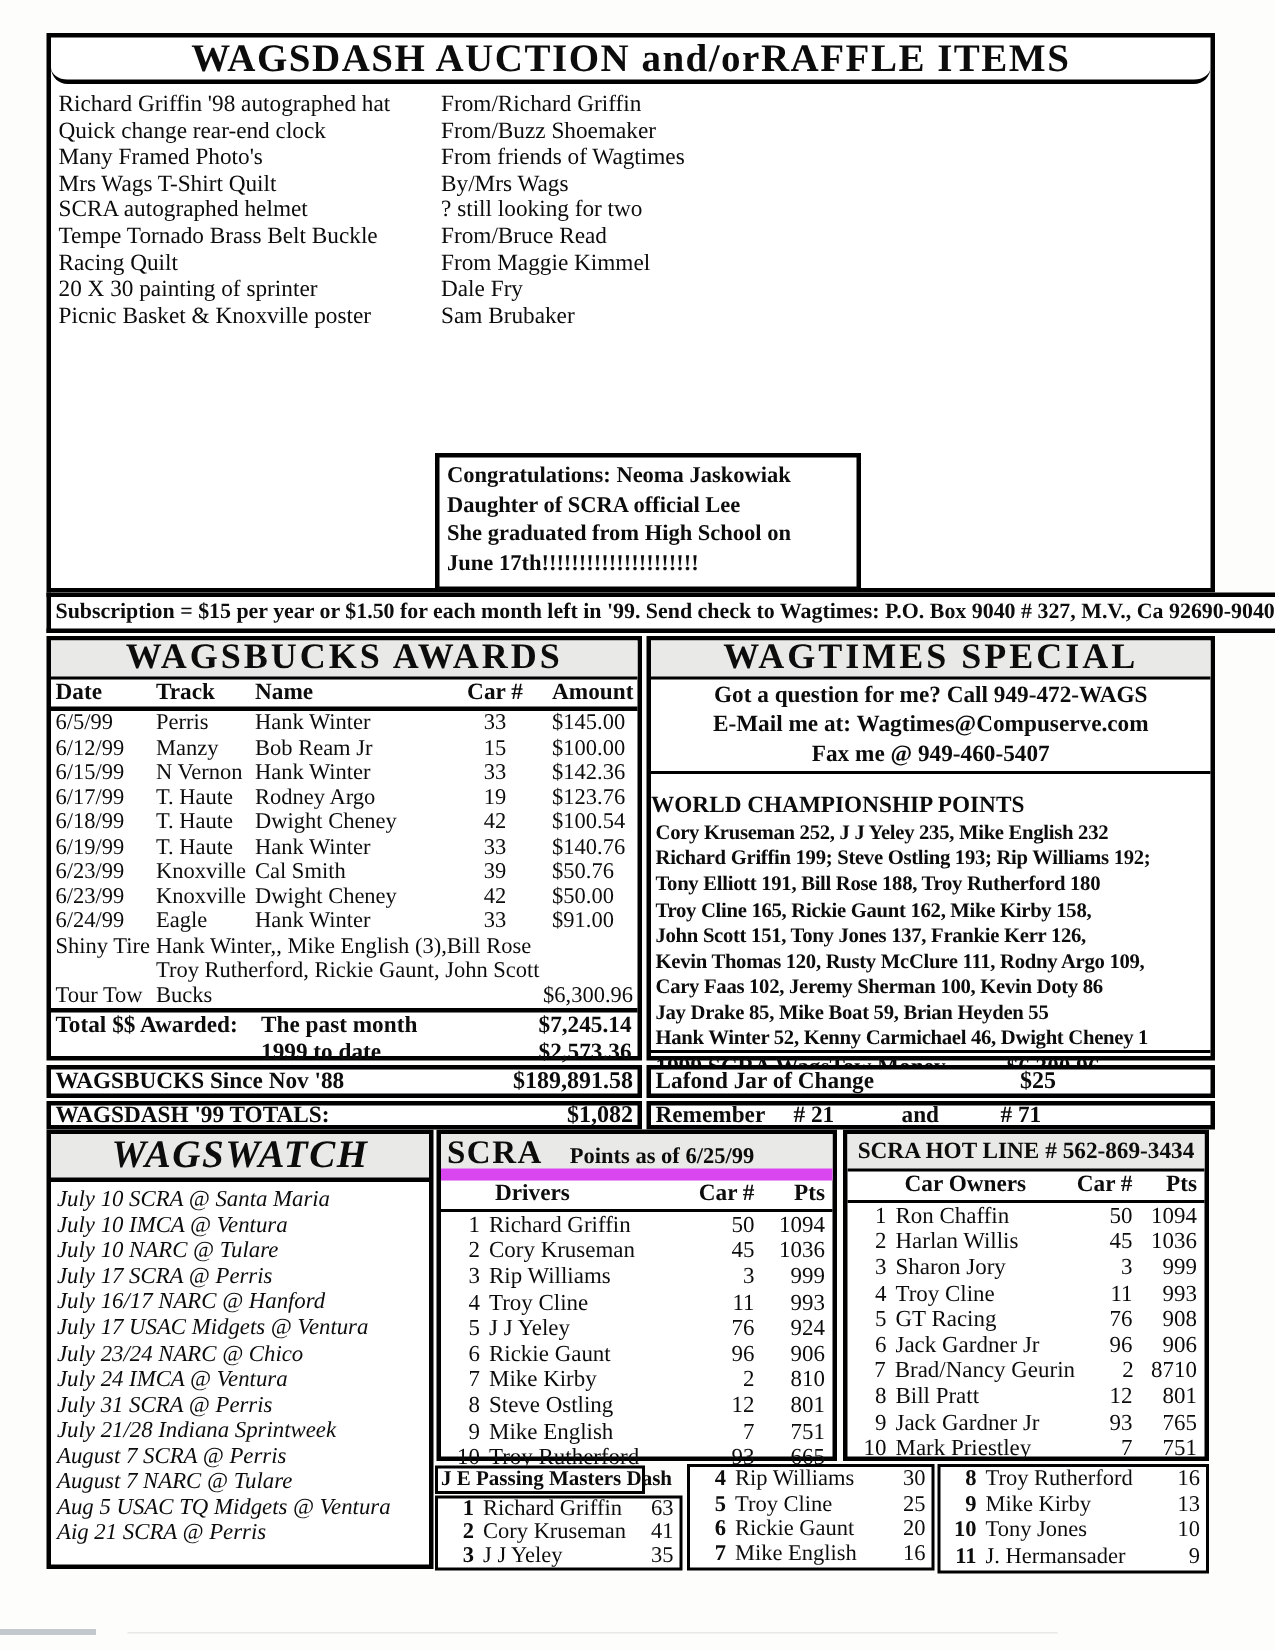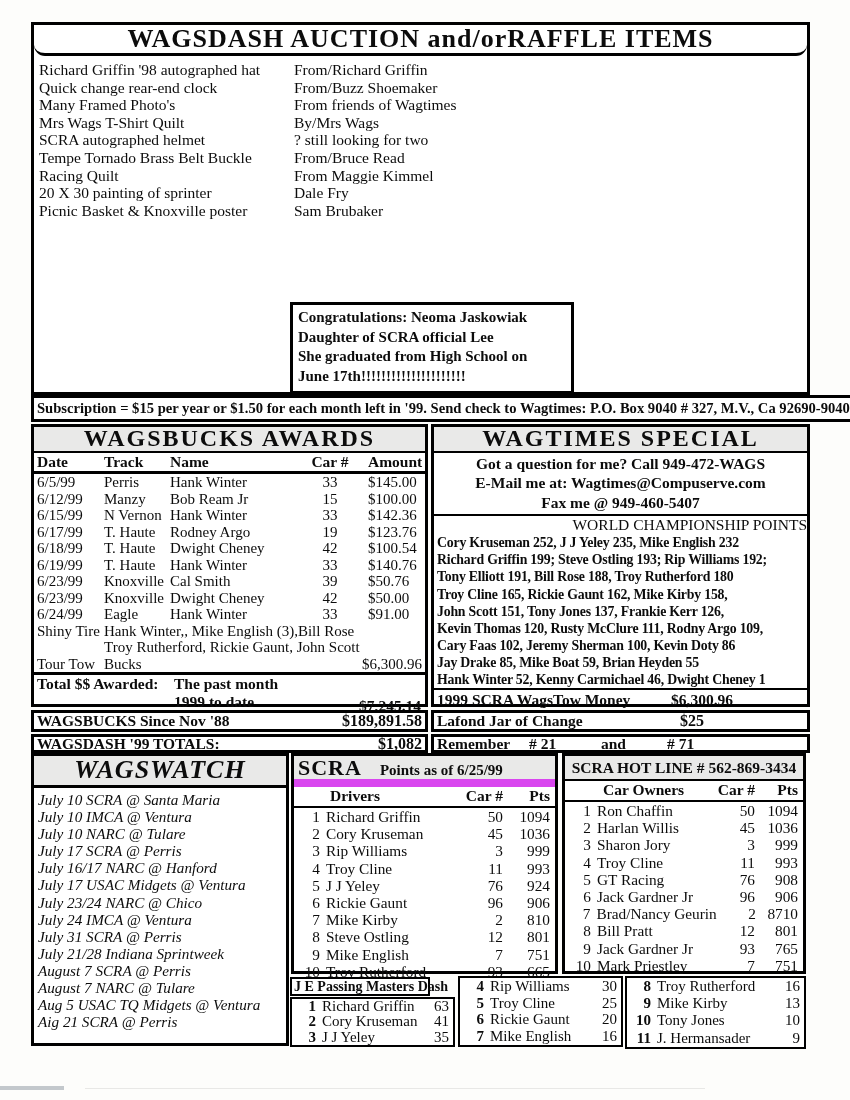--- a/index.html
+++ b/index.html
@@ -35,31 +35,31 @@
   .c-name{width:128px;}
   .c-car{width:64px;text-align:center;}
   .c-amt{flex:1;padding-left:6px;}
   .c-amtw{width:63px;}
   .flex1{flex:1;}
   .wb-row{display:flex;height:16.5px;line-height:16.4px;font-size:15px;white-space:nowrap;}
   .wb-totals{border-top:3px solid #000;font-weight:bold;}
   .t-row{display:flex;height:18px;line-height:18px;font-size:15.5px;}
   .t-label{width:140px;padding-left:3px;box-sizing:border-box;}
   .t-mid{flex:1;}
-  .t-amt{width:66px;margin-top:22px;}
+  .t-amt{width:66px;}
   .strip{display:flex;align-items:center;font-weight:bold;white-space:nowrap;}
   #since-box{left:31px;top:710px;width:397px;height:22px;font-size:15.5px;}
   #dash-box{left:31px;top:734px;width:397px;height:19px;font-size:15.5px;}
   .strip .lbl{padding-left:3px;}
   .strip .val-r{margin-left:auto;padding-right:3px;font-size:16px;}
   
   #notes-box{left:431px;top:424px;width:379px;height:283px;}
   .contact{border-bottom:2px solid #000;text-align:center;font-weight:bold;font-size:15.5px;
     line-height:19.4px;padding:1px 0 2px;}
-  .wcp-title{text-align:right;font-weight:normal;font-size:15.5px;height:18px;line-height:18px;}
+  .wcp-title{text-align:left;font-weight:bold;font-size:15.5px;height:18px;line-height:18px;margin-top:12px;}
   .wcp-line{font-weight:bold;font-size:13.8px;line-height:17.1px;padding-left:3px;
     white-space:nowrap;letter-spacing:-0.2px;}
   .wagstow{border-top:2px solid #000;display:flex;font-weight:bold;font-size:15.5px;
     height:20px;line-height:19px;}
   .wagstow .lbl{padding-left:3px;width:237px;box-sizing:border-box;}
   #lafond-box{left:431px;top:710px;width:379px;height:22px;font-size:15.5px;}
   #lafond-box .lbl{width:246px;box-sizing:border-box;}
   #lafond-box .val{font-size:16px;}
   #remember-box{left:431px;top:734px;width:379px;height:19px;font-size:15.5px;}
   .r1{padding-left:3px;width:95px;box-sizing:border-box;}

